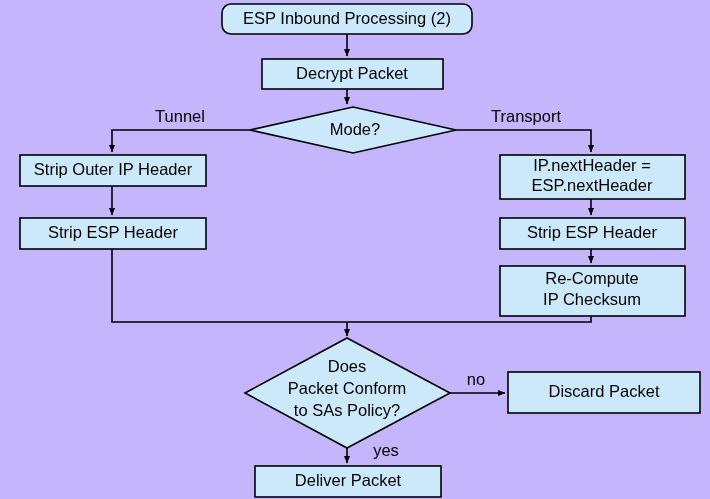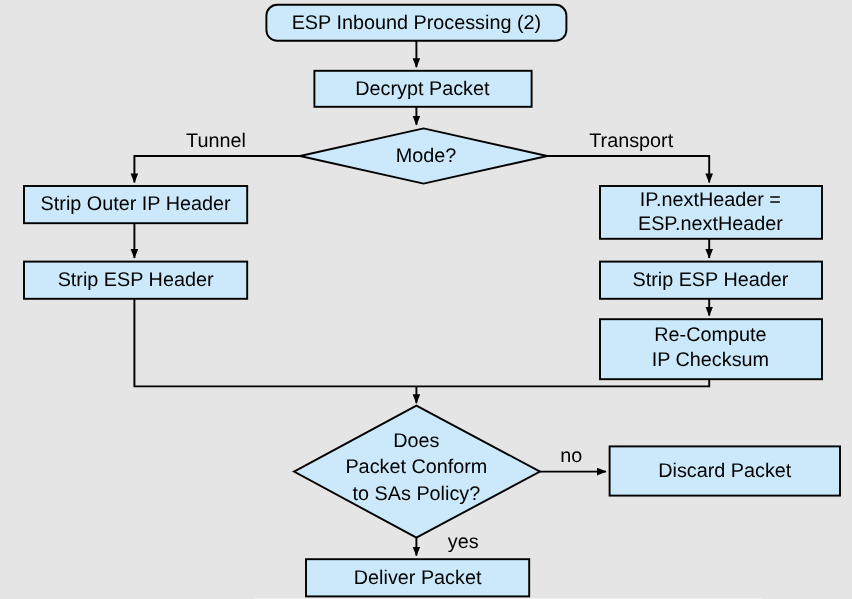--- a/index.html
+++ b/index.html
@@ -7,21 +7,21 @@
     padding: 0;
     background: #ffffff;
   }
   body {
     font-family: "Liberation Sans", sans-serif;
   }
   #canvas {
     position: relative;
     width: 710px;
     height: 499px;
-    background: #e5e5e5;
+    background: #c4b5fd;
     overflow: hidden;
   }
   #flow-svg {
     position: absolute;
     left: 0;
     top: 0;
     width: 710px;
     height: 499px;
   }
   .node-text {

